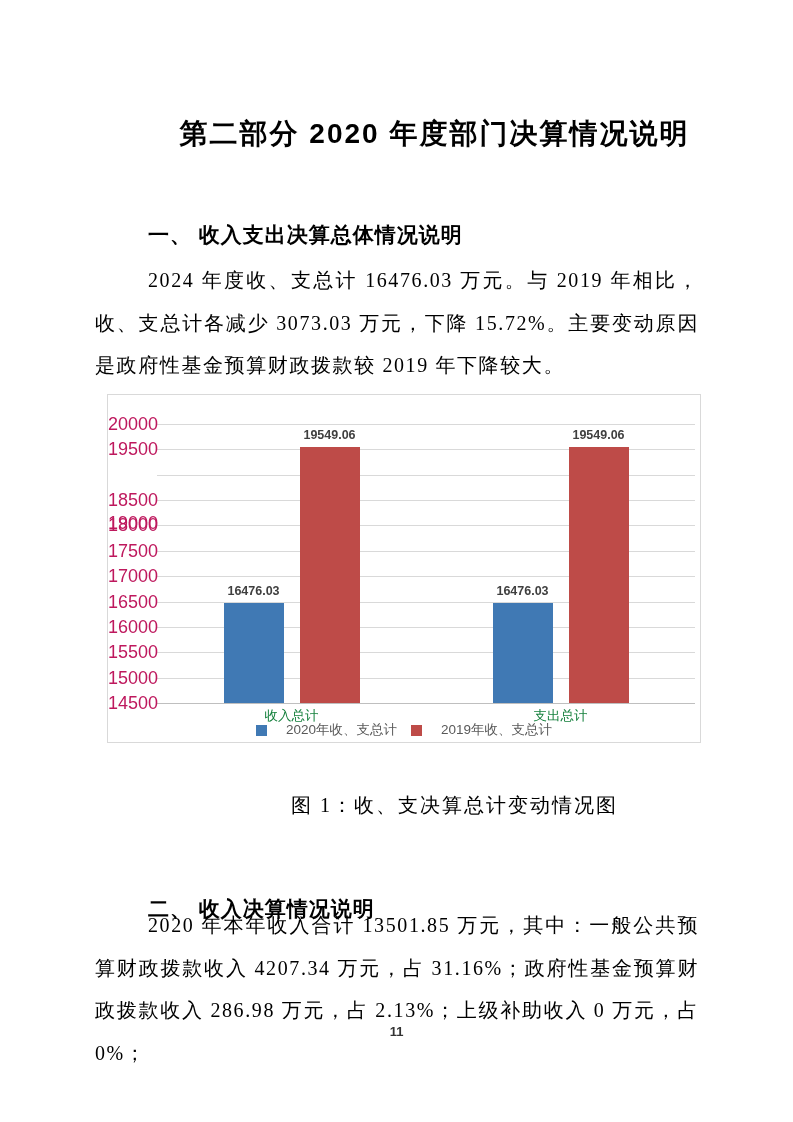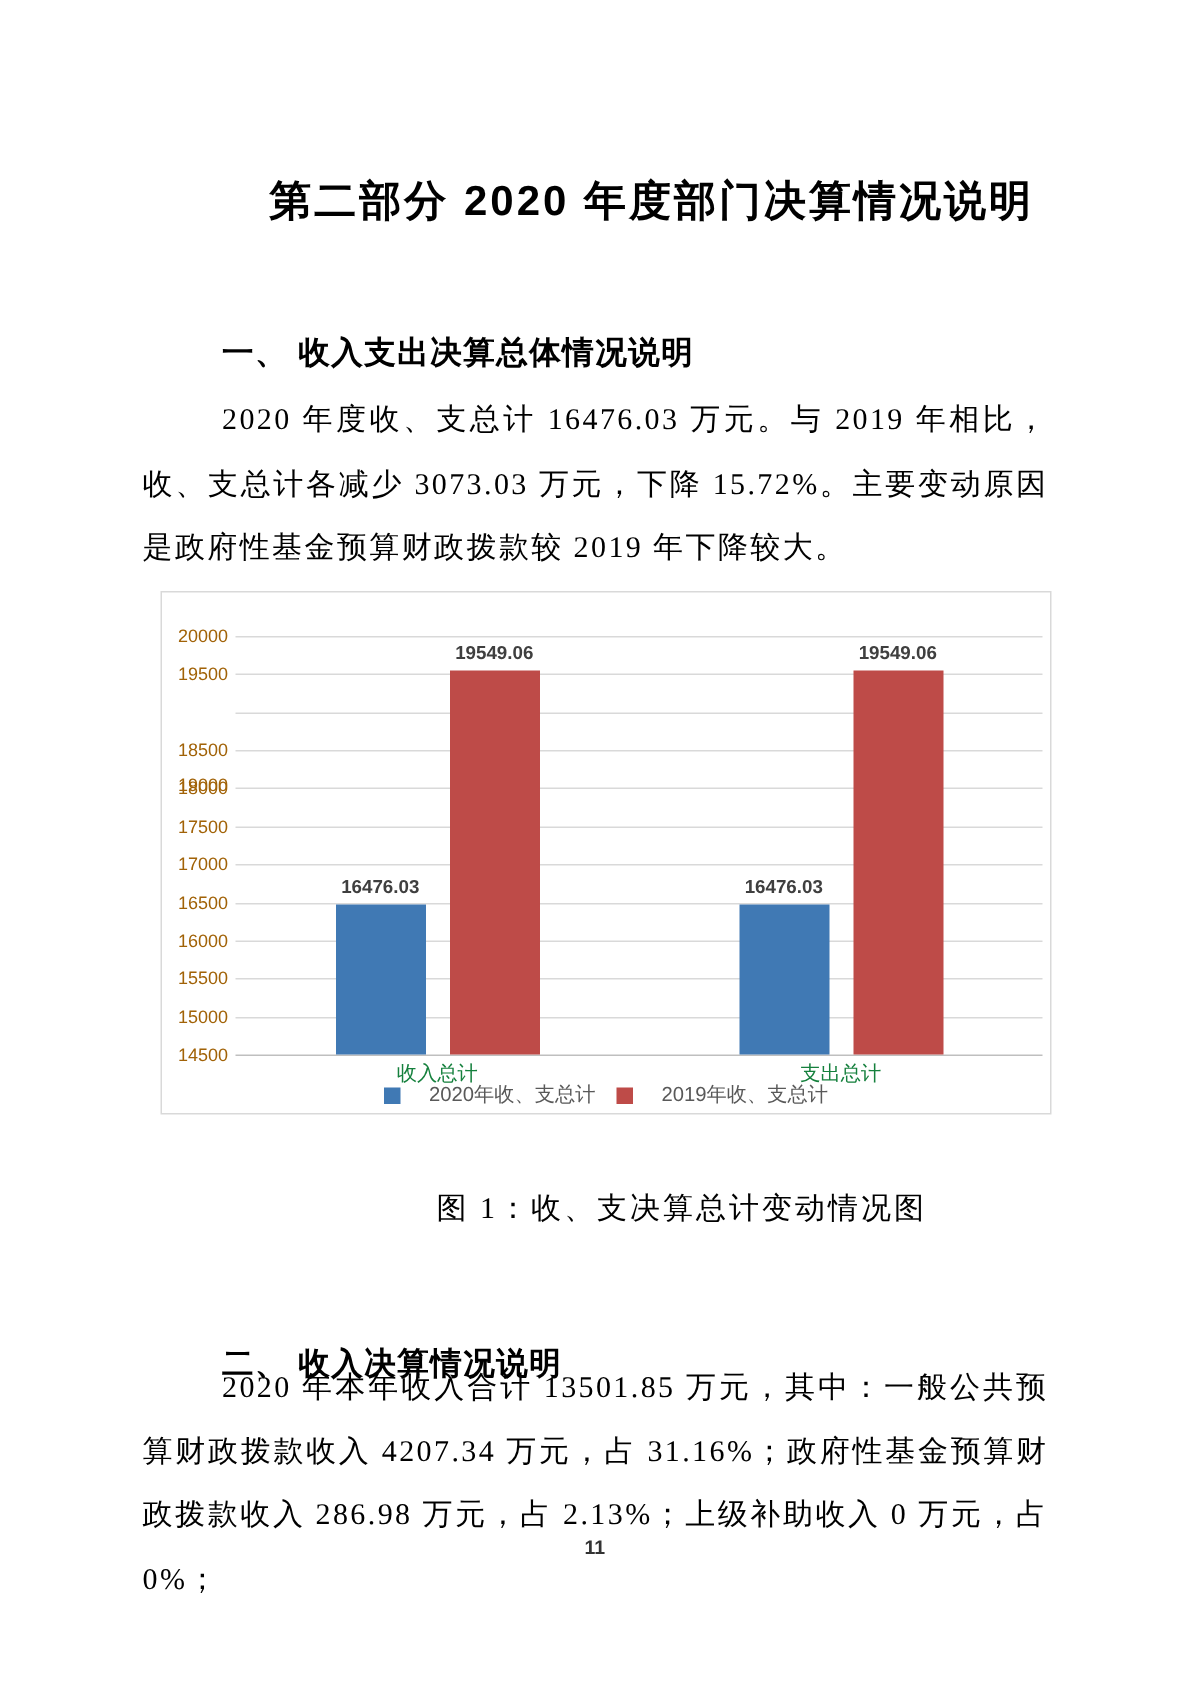--- a/index.html
+++ b/index.html
@@ -64,21 +64,21 @@
     width: 592px; height: 347px;
     border: 1px solid #d9d9d9;
     background: #ffffff;
     font-family: "Liberation Sans", "DejaVu Sans", sans-serif;
   }
   .chart * { position: absolute; }
   .gridline { height: 1px; background: #d9d9d9; }
   .axis-line { height: 1px; background: #bfbfbf; }
   .ytick {
     width: 44px; text-align: right;
-    font-size: 12px; color: #a16207;
+    font-size: 18px; color: #be185d;
     line-height: 14px;
   }
   .bar { bottom: auto; }
   .bar-value {
     font-size: 12.5px; font-weight: 600; color: #3f3f3f;
     white-space: nowrap; transform: translateX(-50%);
   }
   .cat-label {
     font-size: 13.5px; color: #15803d;
     white-space: nowrap; transform: translateX(-50%);
@@ -92,21 +92,21 @@
   .legend-item { position: static; display: flex; align-items: center; gap: 19px; }
   .legend-swatch { position: static; width: 11px; height: 11px; }
   .legend-label { position: static; font-size: 13.5px; color: #595959; white-space: nowrap; }
 </style>
 </head>
 <body>
 
 <h1 class="doc-title">第二部分 2020 年度部门决算情况说明</h1>
 
 <h2 class="sec-heading" style="top:204px;">一、 收入支出决算总体情况说明</h2>
-<p class="body-para" style="top:239px;">2020 年度收、支总计 16476.03 万元。与 2019 年相比，收、支总计各减少 3073.03 万元，下降 15.72%。主要变动原因是政府性基金预算财政拨款较 2019 年下降较大。</p>
+<p class="body-para" style="top:239px;">2024 年度收、支总计 16476.03 万元。与 2019 年相比，收、支总计各减少 3073.03 万元，下降 15.72%。主要变动原因是政府性基金预算财政拨款较 2019 年下降较大。</p>
 
 <div class="chart" id="bar-chart">
     <div class="axis-line" style="left: 49px; width: 538px; top: 308px;"></div>
     <div class="ytick" style="left: 0px; top: 301px;">14500</div>
     <div class="gridline" style="left: 49px; width: 538px; top: 282.636px;"></div>
     <div class="ytick" style="left: 0px; top: 275.636px;">15000</div>
     <div class="gridline" style="left: 49px; width: 538px; top: 257.273px;"></div>
     <div class="ytick" style="left: 0px; top: 250.273px;">15500</div>
     <div class="gridline" style="left: 49px; width: 538px; top: 231.909px;"></div>
     <div class="ytick" style="left: 0px; top: 224.909px;">16000</div>

